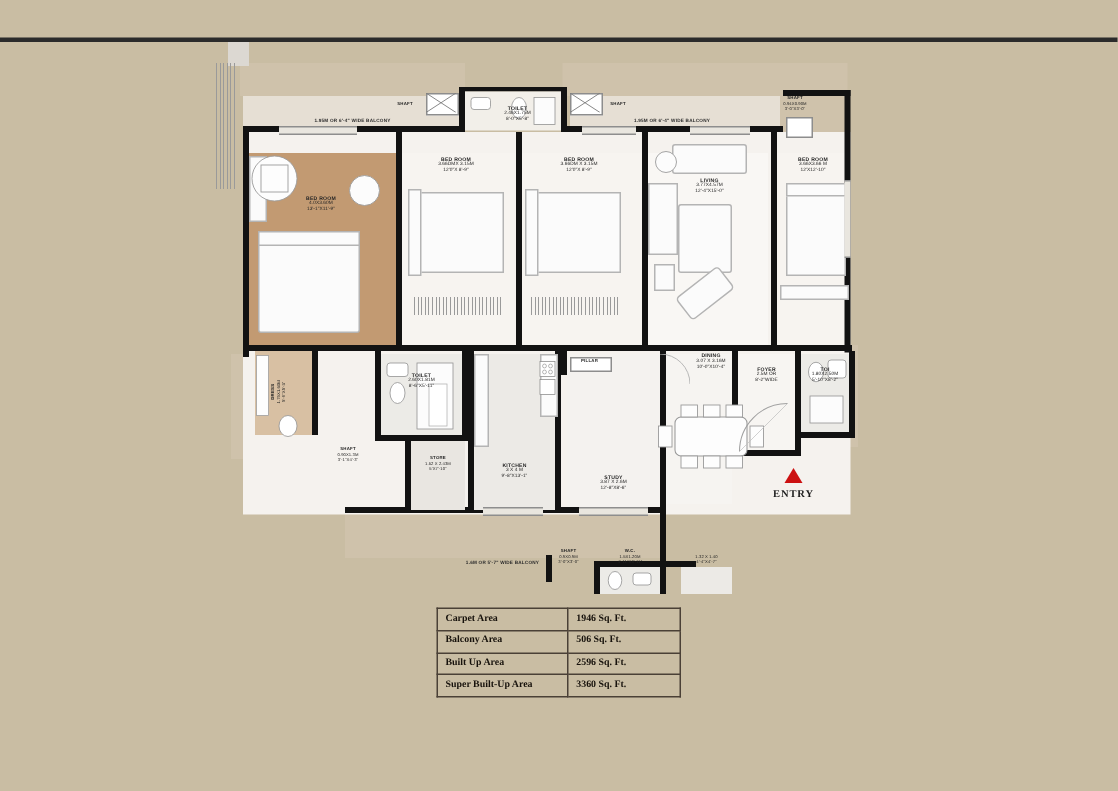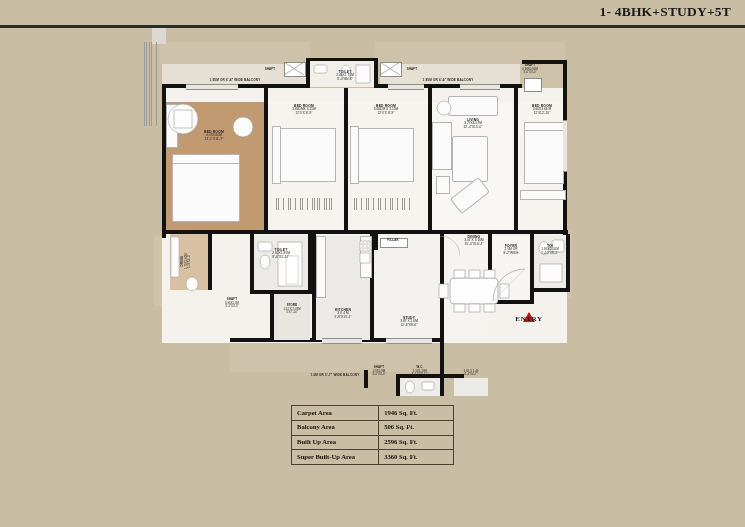--- a/index.html
+++ b/index.html
@@ -107,21 +107,20 @@
   }
   .areatable td.k{width:88px;}
   .areatable td.v{width:75px;}
 </style>
 </head>
 <body>
 
 <div id="root">
 
   <div class="header">
-    <div class="header-title">1- 4BHK+STUDY+5T</div>
     <div class="header-rule"></div>
   </div>
 
   <div class="plan">
 
     <div class="tan" style="left:20px;top:2px;width:150px;height:22px;"></div>
     <div class="tan" style="left:235px;top:2px;width:145px;height:22px;"></div>
     <div class="tan" style="left:355px;top:2px;width:70px;height:60px;"></div>
     <div class="tan" style="left:90px;top:300px;width:210px;height:32px;"></div>
     <div class="tan" style="left:14px;top:196px;width:58px;height:70px;"></div>
@@ -411,21 +410,21 @@
       <span class="d">0.90X1.3M</span>
       <span class="d">3'-1"X4'-3"</span>
     </div>
     <div class="lbl tiny" style="left:239px;top:326px;">
       <span class="n">SHAFT</span>
       <span class="d">0.9X0.9M</span>
       <span class="d">3'-0"X3'-0"</span>
     </div>
 
     <div class="entry-tri" style="left:383px;top:272px;"></div>
-    <div class="entry-txt" style="left:389px;top:275px;">ENTRY</div>
+    <div class="entry-txt" style="left:389px;top:285px;">ENTRY</div>
 
   </div>
 
   <table class="areatable">
     <tbody>
         <tr>
       <td class="k">Carpet Area</td>
       <td class="v">1946 Sq. Ft.</td>
     </tr>
     <tr>

